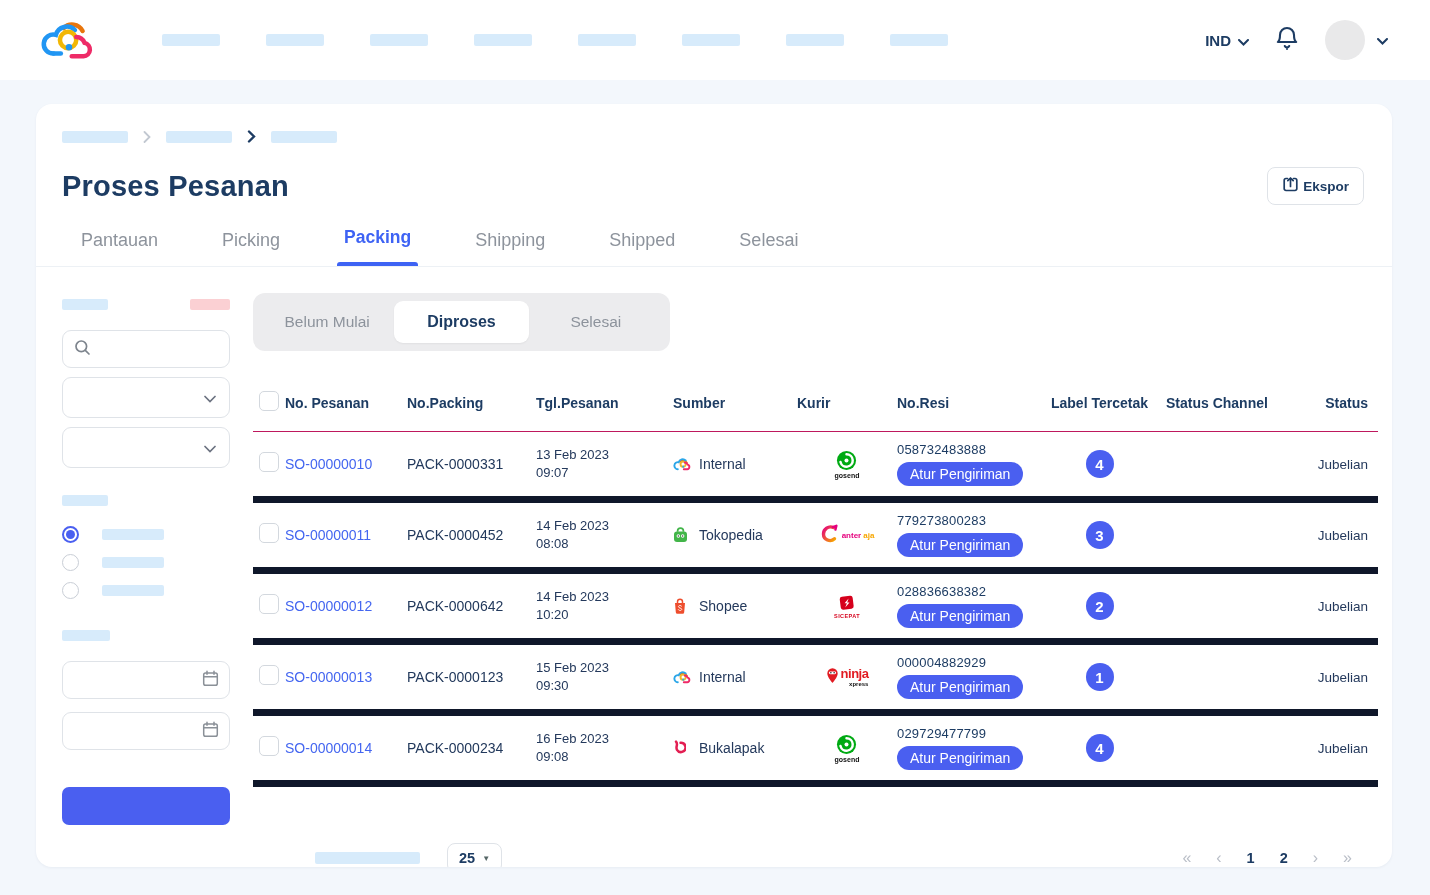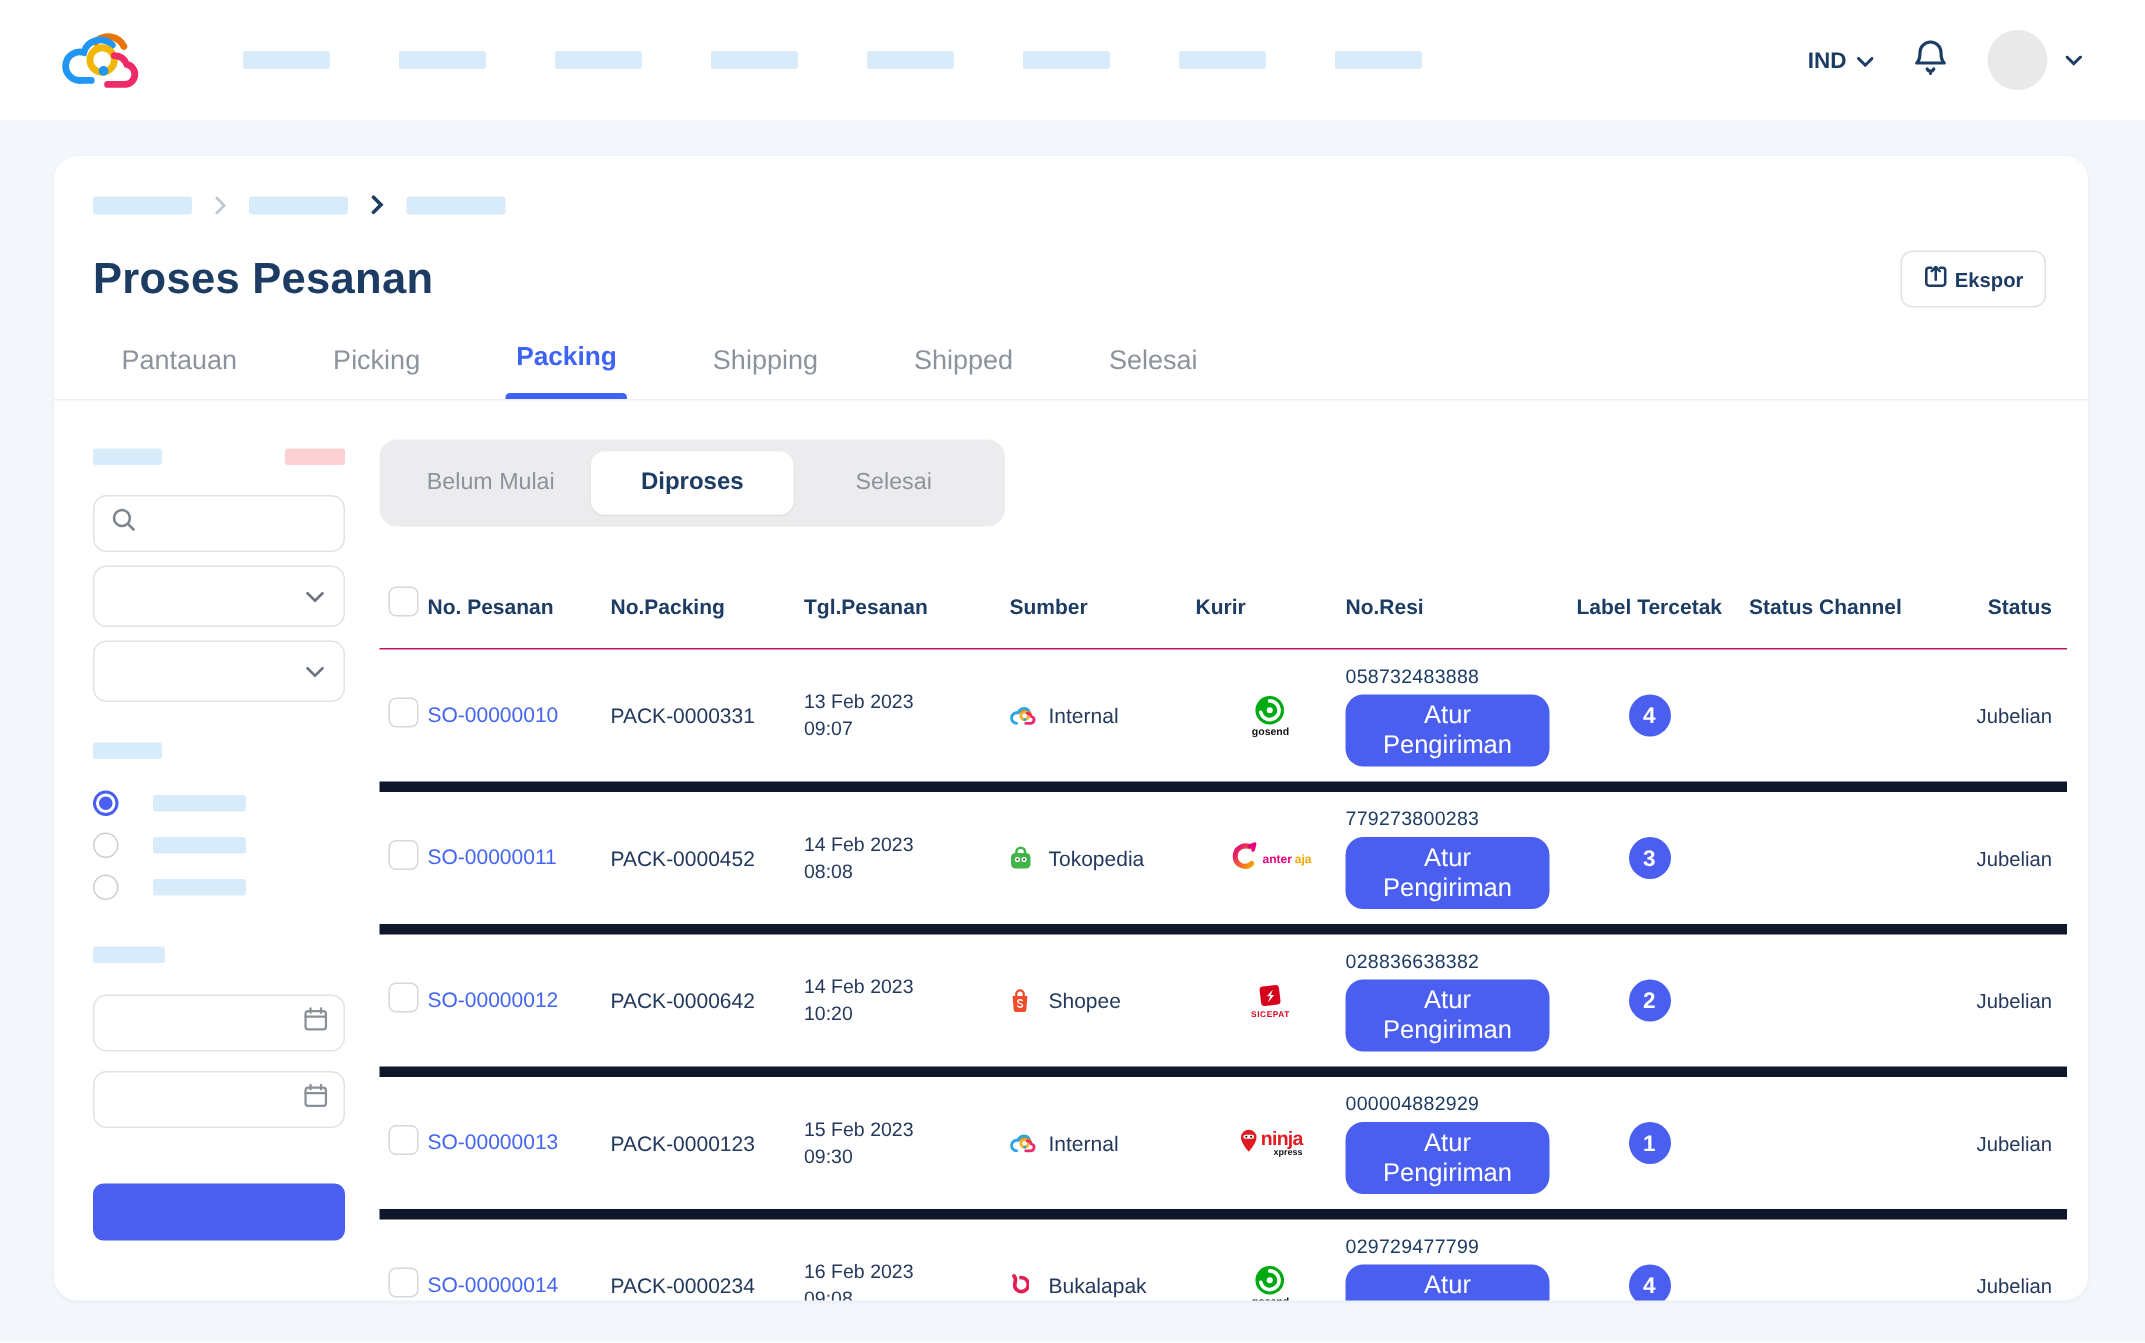--- a/index.html
+++ b/index.html
@@ -85,21 +85,21 @@
 
   .trow { min-height:66px; border-bottom:7px solid #0f172a; padding:10px 0; }
   .order-link { color:#4466f0; font-size:14px; text-decoration:none; cursor:pointer; }
   .c-pack { font-size:14px; color:#22395c; }
   .c-date { font-size:13px; line-height:1.4; color:#24395c; }
   .c-source { display:flex; align-items:center; gap:8px; font-size:14px; color:#24395c; }
   .src-icon { display:flex; align-items:center; width:18px; flex:none; }
   .c-courier { display:flex; justify-content:center; }
   .resi { font-size:13px; letter-spacing:.2px; color:#1d3c63; }
   .pill { margin-top:5px; background:#4a5ff0; color:#fff; border:none; border-radius:12px;
-    font-size:17px; padding:4px 13px; cursor:pointer; font-family:inherit; display:inline-block; }
+    font-size:14px; padding:4px 13px; cursor:pointer; font-family:inherit; display:inline-block; }
   .c-label { text-align:center; }
   .count-badge { display:inline-flex; width:28px; height:28px; border-radius:50%; background:#4a5ff0;
     color:#fff; font-weight:800; font-size:15px; align-items:center; justify-content:center; }
   .c-packer { text-align:right; padding-right:10px; font-size:13.5px; color:#24395c; }
 
   
   .lg-gosend { display:flex; flex-direction:column; align-items:center; }
   .lg-gosend span { font-size:7px; font-weight:800; color:#111; margin-top:1px; }
   .lg-anteraja { display:flex; align-items:center; gap:2px; }
   .lg-anteraja .a1 { color:#e5007d; font-weight:800; font-size:8px; }

